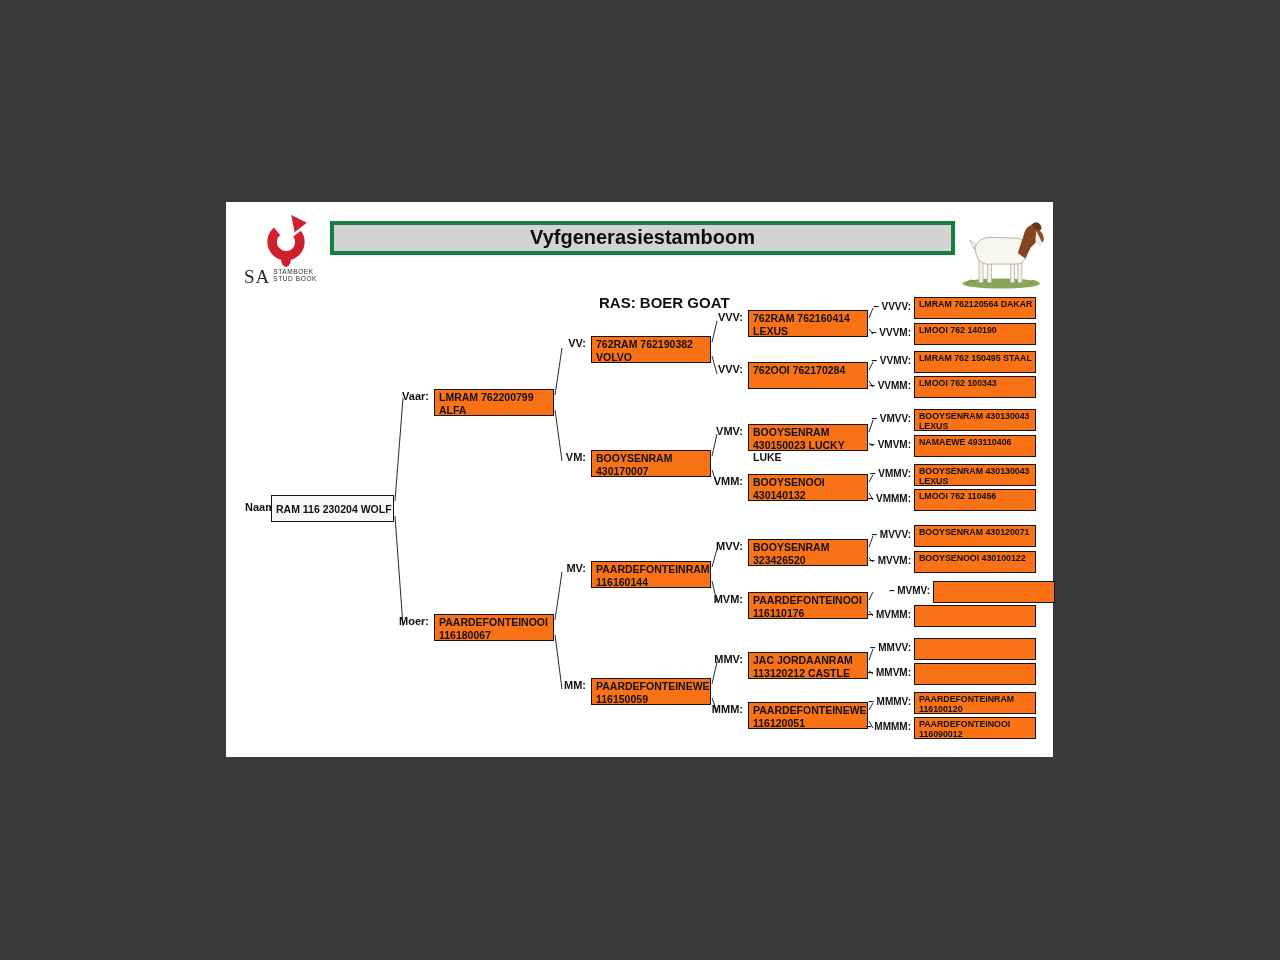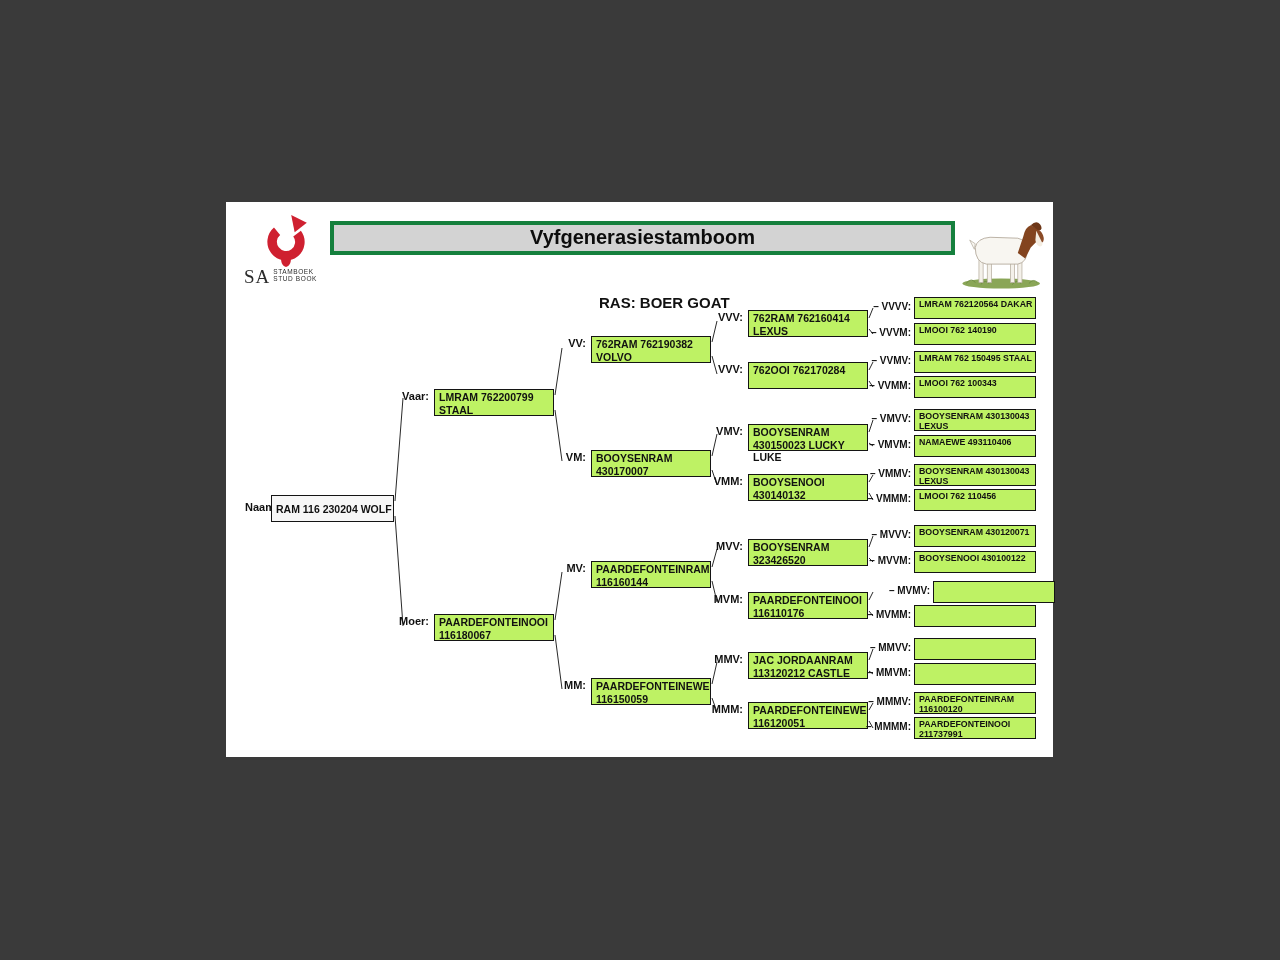--- a/index.html
+++ b/index.html
@@ -40,21 +40,21 @@
   .details{position:absolute;left:45px;top:326px;font-size:11px;font-weight:bold;line-height:15px;}
   .owner{position:absolute;left:45px;top:441px;font-size:10.5px;font-weight:bold;line-height:11.3px;}
   
   .node{position:absolute;}
   .nlabel{
     position:absolute;right:calc(100% + 5px);top:1px;
     font-size:11px;font-weight:bold;white-space:nowrap;
   }
   .nbox{
     position:absolute;left:0;top:0;width:100%;height:100%;
-    border:1.5px solid #141414;background:#bef264;box-sizing:border-box;
+    border:1.5px solid #141414;background:#f97316;box-sizing:border-box;
     font-size:10.5px;font-weight:bold;line-height:12.5px;
     padding:1px 0 0 4px;overflow:visible;white-space:nowrap;
   }
   .g2 , .g3 , .g4{width:120px;height:27px;}
   .g5{width:122px;height:22px;}
   .g5 .nbox{border-width:1px;font-size:8.8px;line-height:9.8px;padding-top:2px;}
   .g5 .nlabel{top:4px;right:calc(100% + 3px);font-size:10px;}
   svg.lines{position:absolute;left:0;top:0;pointer-events:none;}
 </style>
 </head>
@@ -135,21 +135,21 @@
         <path d="M643 469 L647 472"></path>
       <path d="M643 508 L647 501"></path>
         <path d="M643 519 L647 526"></path>
     </g>
   </svg>
 
   <div class="node g2" style="left:208px;top:187px">
     <span class="nlabel">Vaar:</span>
     <div class="nbox">
       <div>LMRAM 762200799</div>
-      <div>STAAL</div>
+      <div>ALFA</div>
     </div>
   </div>
   <div class="node g2" style="left:208px;top:412px">
     <span class="nlabel">Moer:</span>
     <div class="nbox">
       <div>PAARDEFONTEINOOI</div>
       <div>116180067</div>
     </div>
   </div>
 
@@ -342,17 +342,17 @@
     <span class="nlabel">– MMMV:</span>
     <div class="nbox">
       <div>PAARDEFONTEINRAM</div>
       <div>116100120</div>
     </div>
   </div>
   <div class="node g5" style="left:688px;top:515px">
     <span class="nlabel">– MMMM:</span>
     <div class="nbox">
       <div>PAARDEFONTEINOOI</div>
-      <div>211737991</div>
+      <div>116090012</div>
     </div>
   </div>
 
 </div>
 
 </body></html>

